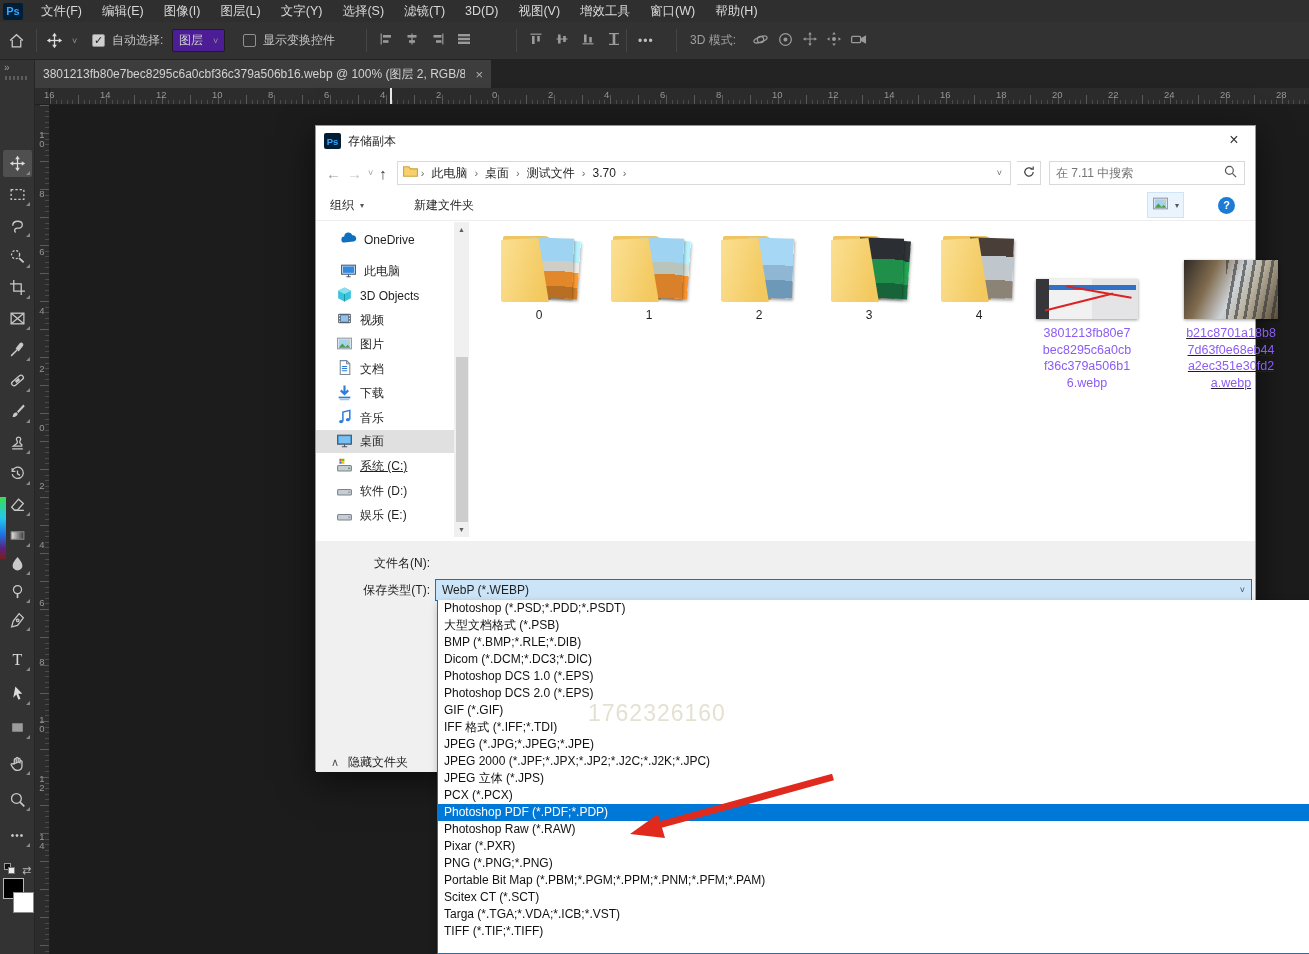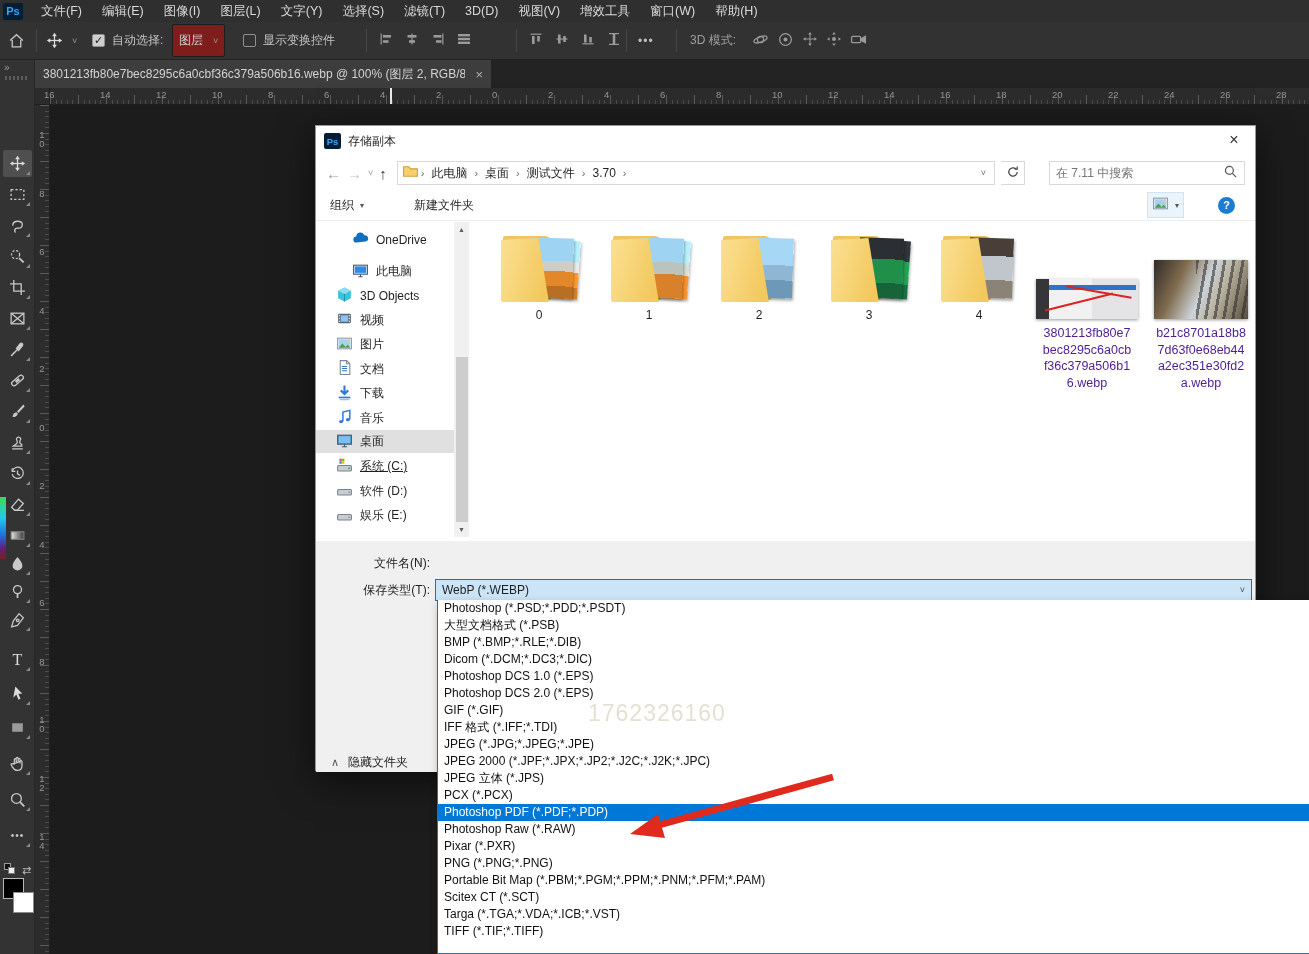--- a/index.html
+++ b/index.html
@@ -7,21 +7,21 @@
 #screen{position:relative;width:1309px;height:954px;overflow:hidden}
 
 #menubar{position:absolute;left:0;top:0;width:100%;height:22px;background:#2f2f2f;display:flex;align-items:center;z-index:6}
 .ps-logo{width:20px;height:17px;margin:0 8px 0 3px;background:#001e36;color:#31a8ff;font-weight:bold;font-size:11px;display:flex;align-items:center;justify-content:center;border-radius:2px}
 .menu-item{color:#d9d9d9;font-size:12.5px;padding:0 10px;line-height:22px;white-space:nowrap;cursor:default}
 #optionsbar{position:absolute;left:0;top:22px;width:100%;height:38px;background:#323232;border-bottom:1px solid #222;color:#c3c3c3;font-size:12px;z-index:6}
 #optionsbar .ob{position:absolute;top:0;height:37px;display:flex;align-items:center}
 .ob-sep{position:absolute;top:7px;width:1px;height:23px;background:#454545}
 .ob-check{width:13px;height:13px;border:1px solid #909090;border-radius:2px;display:flex;align-items:center;justify-content:center;font-size:11px;color:#1c1c1c;background:transparent}
 .ob-check.on{background:#cfcfcf}
-.ob-select{background:#7f1d1d;border:1px solid #1d1d1d;border-radius:2px;height:33px;padding:0 6px;display:flex;align-items:center;gap:10px;color:#cfcfcf}
+.ob-select{background:#4c1d95;border:1px solid #1d1d1d;border-radius:2px;height:23px;padding:0 6px;display:flex;align-items:center;gap:10px;color:#cfcfcf}
 #tabbar{position:absolute;left:35px;top:60px;right:0;height:28px;background:#232323;z-index:4}
 #doc-tab{position:absolute;left:0;top:0;width:456px;height:28px;background:#3d3d3d;color:#d2d2d2;font-size:12px;display:flex;align-items:center;padding:0 8px;gap:10px}
 #doc-tab .title{white-space:nowrap;overflow:hidden}
 #doc-tab .x{color:#b0b0b0;font-size:13px}
 
 #hruler{position:absolute;left:50px;top:88px;right:0;height:17px;background:#2c2c2c;border-bottom:1px solid #1f1f1f;z-index:3}
 #hruler .minor{position:absolute;left:0;right:0;bottom:0;height:4px;background:repeating-linear-gradient(90deg,#4b4b4b 0 1px,transparent 1px 5.6px)}
 #hruler .major{position:absolute;left:0;right:0;bottom:0;height:9px;background:repeating-linear-gradient(90deg,#5a5a5a 0 1px,transparent 1px 28px)}
 .hlab{position:absolute;top:1px;font-size:9.5px;color:#969696}
 #ruler-cursor{position:absolute;width:2px;top:0;bottom:0;background:#e8e8e8}
@@ -55,47 +55,47 @@
 #dlg-nav{position:absolute;left:0;top:30px;right:0;height:34px;display:flex;align-items:center;padding:0 10px;gap:6px}
 .nav-arrow{font-size:15px;color:#9a9a9a}
 .nav-arrow.fwd{color:#c4c4c4}
 .nav-arrow.up{color:#3b3b3b}
 .nav-chev{color:#9a9a9a;font-size:9px}
 #crumb-box{flex:1;height:24px;border:1px solid #d9d9d9;display:flex;align-items:center;padding:0 4px;gap:2px;margin-left:4px}
 #crumb-box .crumb{padding:0 7px;white-space:nowrap}
 #crumb-box .csep{color:#6b6b6b;font-size:11px}
 #crumb-chev{margin-left:auto;color:#6b6b6b;font-size:9px;padding-right:4px}
 #refresh-btn{width:24px;height:24px;border:1px solid #d9d9d9;border-left:none;display:flex;align-items:center;justify-content:center}
-#search-box{width:196px;height:24px;border:1px solid #d9d9d9;display:flex;align-items:center;padding:0 6px;margin-left:18px}
+#search-box{width:196px;height:24px;border:1px solid #d9d9d9;display:flex;align-items:center;padding:0 6px;margin-left:2px}
 #search-box input{border:none;outline:none;flex:1;font-size:12px;color:#444;font-family:inherit;min-width:0}
 #dlg-cmd{position:absolute;left:0;top:64px;right:0;height:31px;display:flex;align-items:center;padding:0 14px;gap:8px;border-bottom:1px solid #ededed}
 .cmd-item{display:flex;align-items:center;gap:6px;color:#252525}
 #newfolder{margin-left:42px}
 #view-btn{margin-left:auto;display:flex;align-items:center;gap:6px;border:1px solid #cfe4f7;padding:2px 4px;background:#eaf4fd}
 #help-btn{width:17px;height:17px;border-radius:50%;background:#1c7bd4;color:#fff;font-size:11px;font-weight:bold;display:flex;align-items:center;justify-content:center;margin-left:26px;margin-right:6px}
 #dlg-body{position:absolute;left:0;top:96px;right:0;height:444px;background:#fff}
 #nav-pane{position:absolute;left:0;top:0;width:153px;bottom:0}
-.nav-row{position:absolute;left:0;width:138px;height:23px;display:flex;align-items:center;gap:7px;padding-left:36px}
+.nav-row{position:absolute;left:0;width:138px;height:23px;display:flex;align-items:center;gap:7px;padding-left:24px}
 .nav-row.ind{padding-left:20px}
 .nav-row.selected{background:#e0e0e0}
 .nav-row .lbl{white-space:nowrap}
 #nav-scroll{position:absolute;right:0px;top:0;width:15px;height:315px;background:#f0f0f0}
 #nav-scroll .arr{position:absolute;left:0;width:15px;height:15px;color:#606060;font-size:7px;display:flex;align-items:center;justify-content:center}
 #nav-scroll .thumb{position:absolute;left:1.5px;width:12px;top:135px;height:165px;background:#cdcdcd}
 #file-grid{position:absolute;left:155px;top:0;right:0;bottom:0}
 .fold-item{position:absolute;width:100px;text-align:center}
 .folder{position:relative;width:84px;height:70px;margin:0 auto}
 .f-back{position:absolute;left:6px;top:2px;width:48px;height:64px;background:#efc561;border-radius:2px 6px 2px 2px}
 .f-photo{position:absolute;right:8px;top:4px;width:44px;height:60px;box-shadow:1px 2px 3px rgba(0,0,0,.35);transform:rotate(2deg)}
 .f-photo2{position:absolute;right:2px;top:6px;width:42px;height:58px;box-shadow:1px 2px 3px rgba(0,0,0,.3);transform:rotate(4deg)}
 .f-front{position:absolute;left:4px;top:4px;width:52px;height:64px;background:linear-gradient(105deg,#fbe093 0%,#f3c95f 80%);clip-path:polygon(0 3%,72% 0,92% 100%,0 100%);border-radius:2px}
 .fold-label{margin-top:4px;font-size:12px;color:#1f1f1f}
 .file-item{position:absolute;width:112px;text-align:center}
 .file-thumb{margin:0 auto;box-shadow:0 1px 3px rgba(0,0,0,.4);position:relative;overflow:hidden}
-.file-label{margin-top:6px;font-size:12.5px;line-height:16.5px;color:#4c1d95;white-space:pre-line}
+.file-label{margin-top:6px;font-size:12.5px;line-height:16.5px;color:#8b5cf6;white-space:pre-line}
 .th-shot{width:102px;height:40px;background:linear-gradient(90deg,#35353a 0 13%,#f1f1f1 13% 55%,#e4e4e6 55% 100%)}
 .th-shot .bar{position:absolute;left:13%;top:6px;right:2px;height:5px;background:#2f72c8}
 .th-shot .r1{position:absolute;left:8px;top:22px;width:70px;height:2px;background:#d22;transform:rotate(-14deg)}
 .th-shot .r2{position:absolute;left:30px;top:12px;width:66px;height:2px;background:#d22;transform:rotate(10deg)}
 .th-tiger{width:94px;height:59px;background:linear-gradient(115deg,#2e2a26 0%,#806b4e 28%,#cdd3d8 52%,#b9b29f 68%,#584a38 100%)}
 .th-tiger .stripes{position:absolute;right:0;top:0;width:55%;height:100%;background:repeating-linear-gradient(100deg,rgba(40,40,45,.55) 0 3px,transparent 3px 9px)}
 
 #field-zone{position:absolute;left:0;top:415px;right:0;height:231px;background:#f0f0f0}
 .frow{position:absolute;left:0;right:3px;height:22px;display:flex;align-items:center}
 .frow .flabel{width:119px;text-align:right;padding-right:5px;white-space:nowrap}
@@ -685,21 +685,21 @@
             <div class="file-thumb th-shot">
               <div class="bar"></div>
               <div class="r1"></div>
               <div class="r2"></div>
             </div>
             <div class="file-label">3801213fb80e7
 bec8295c6a0cb
 f36c379a506b1
 6.webp</div>
           </div>
-          <div class="file-item" style="left: 674px; top: 38px;">
+          <div class="file-item" style="left: 704px; top: 38px; text-decoration: underline;">
             <div class="file-thumb th-tiger">
               <div class="stripes"></div>
             </div>
             <div class="file-label">b21c8701a18b8
 7d63f0e68eb44
 a2ec351e30fd2
 a.webp</div>
           </div>
         </div>
     </div>

